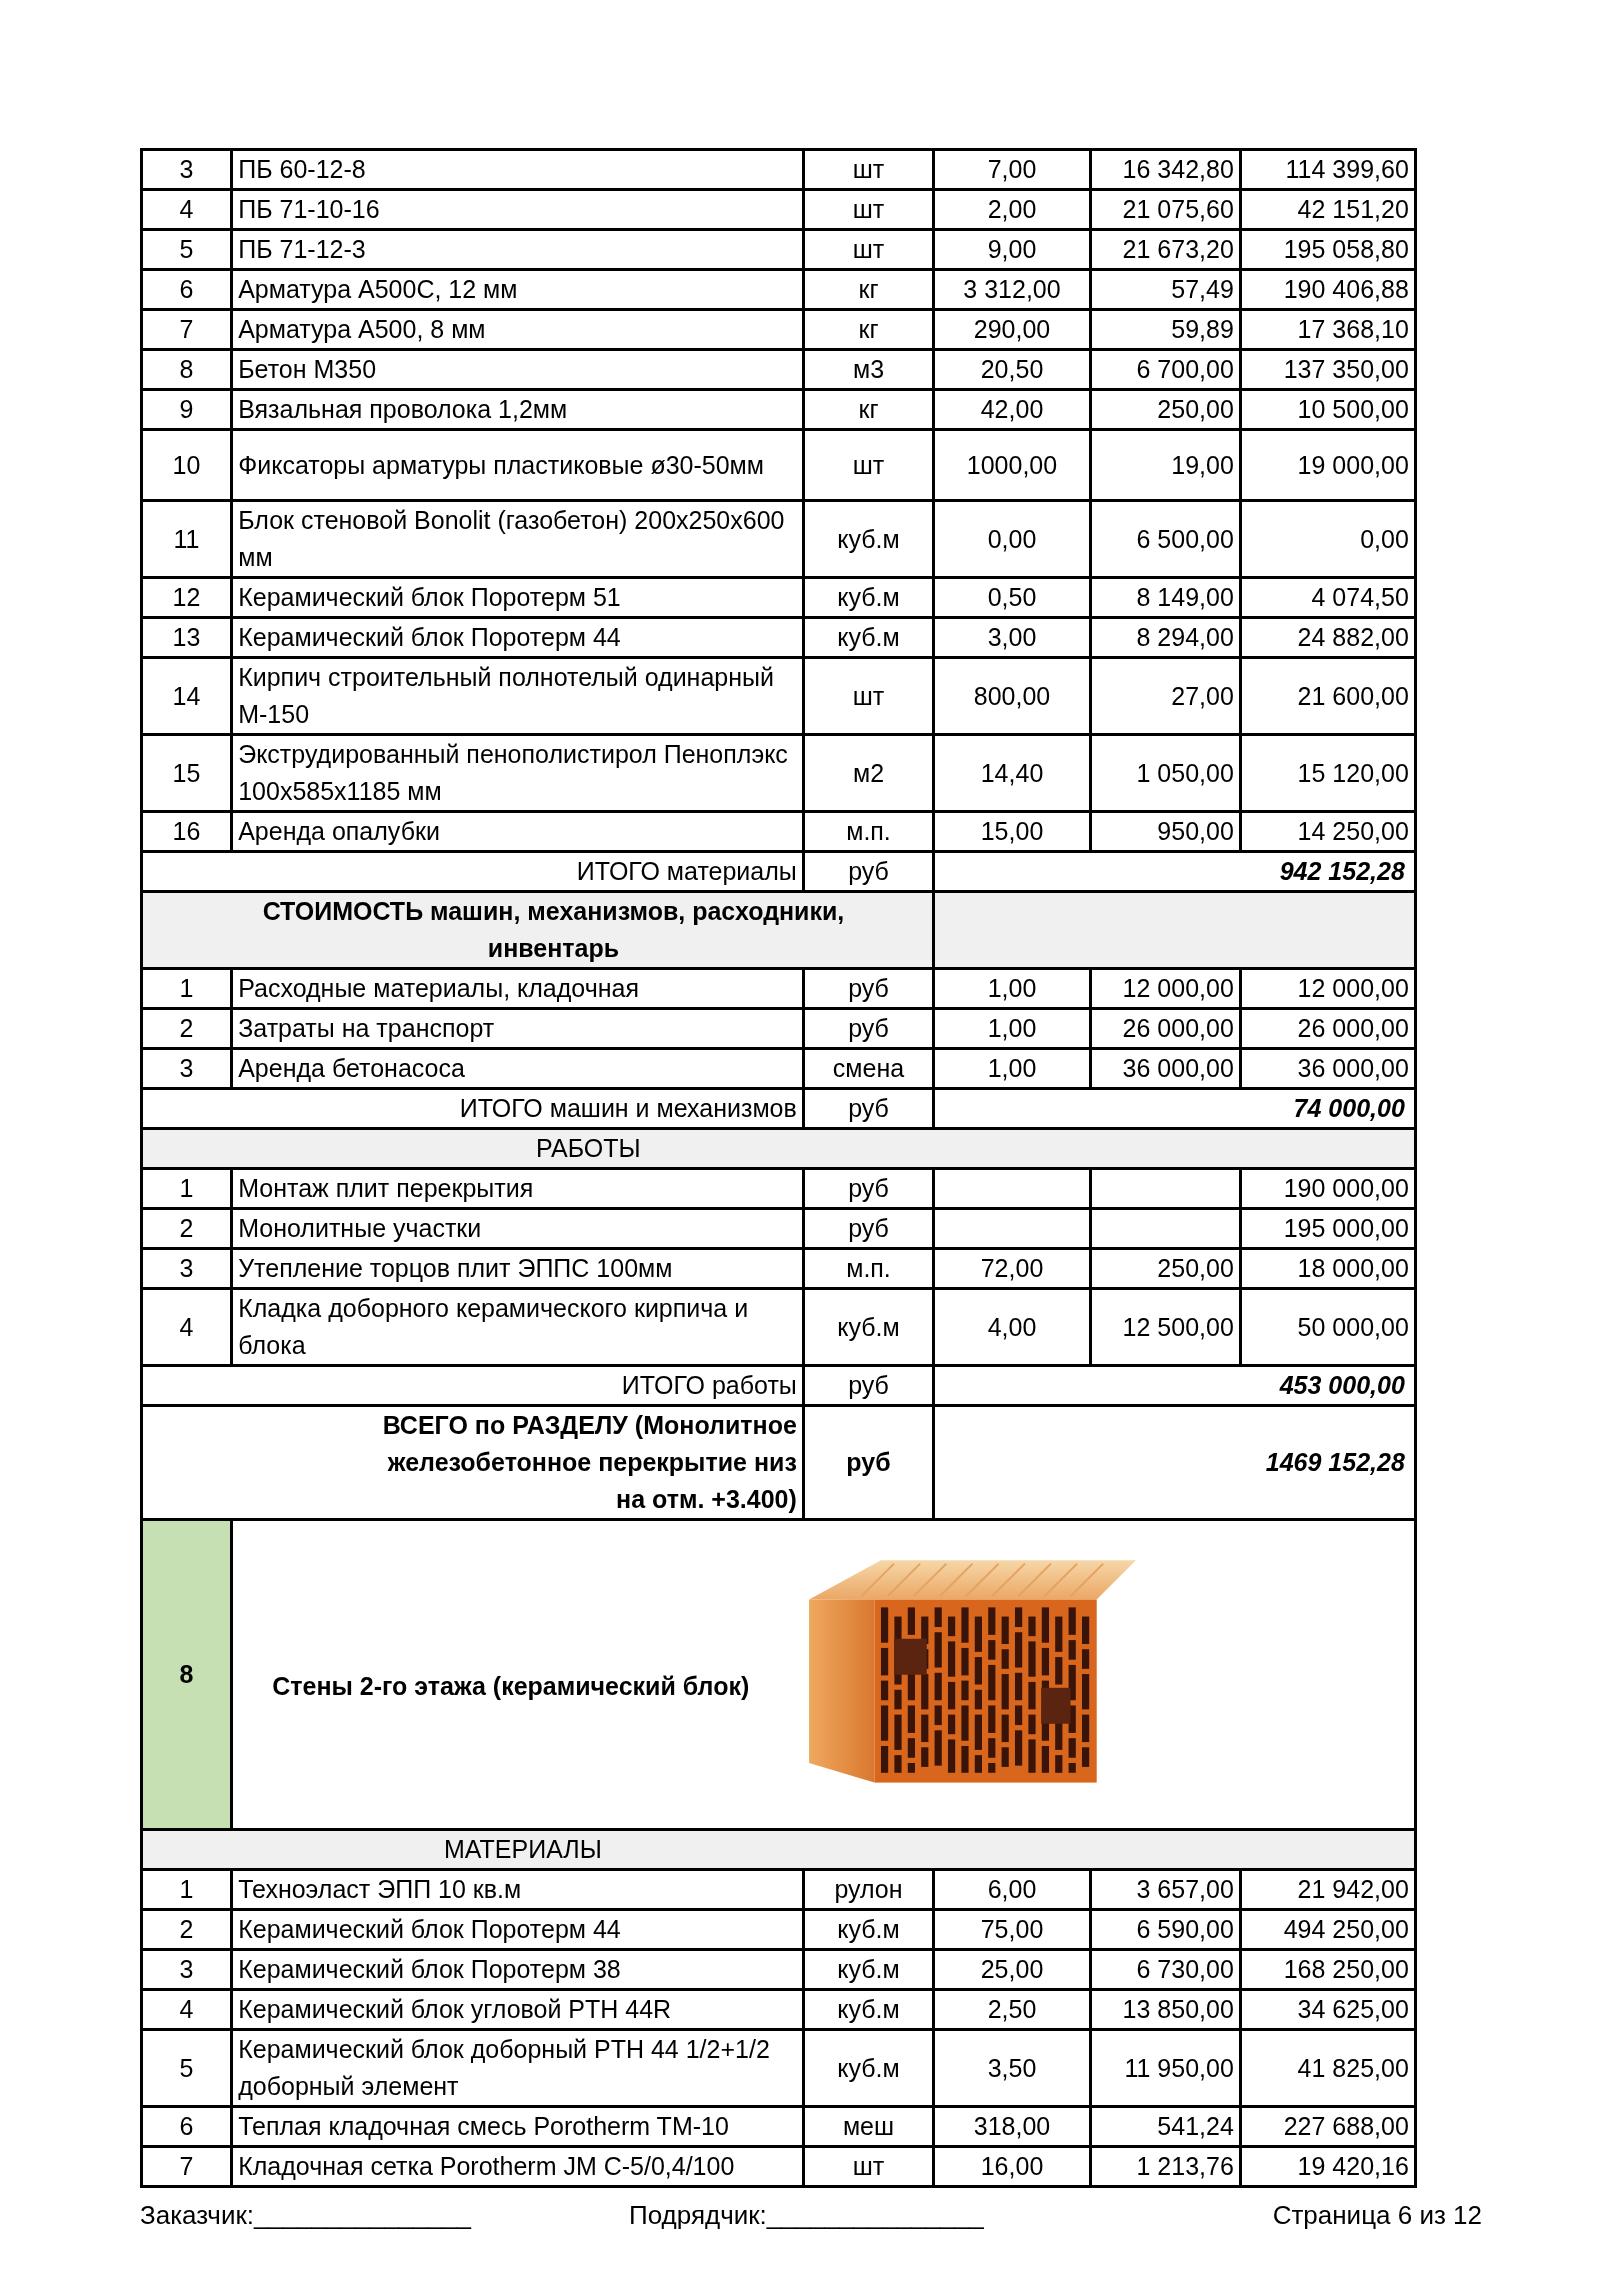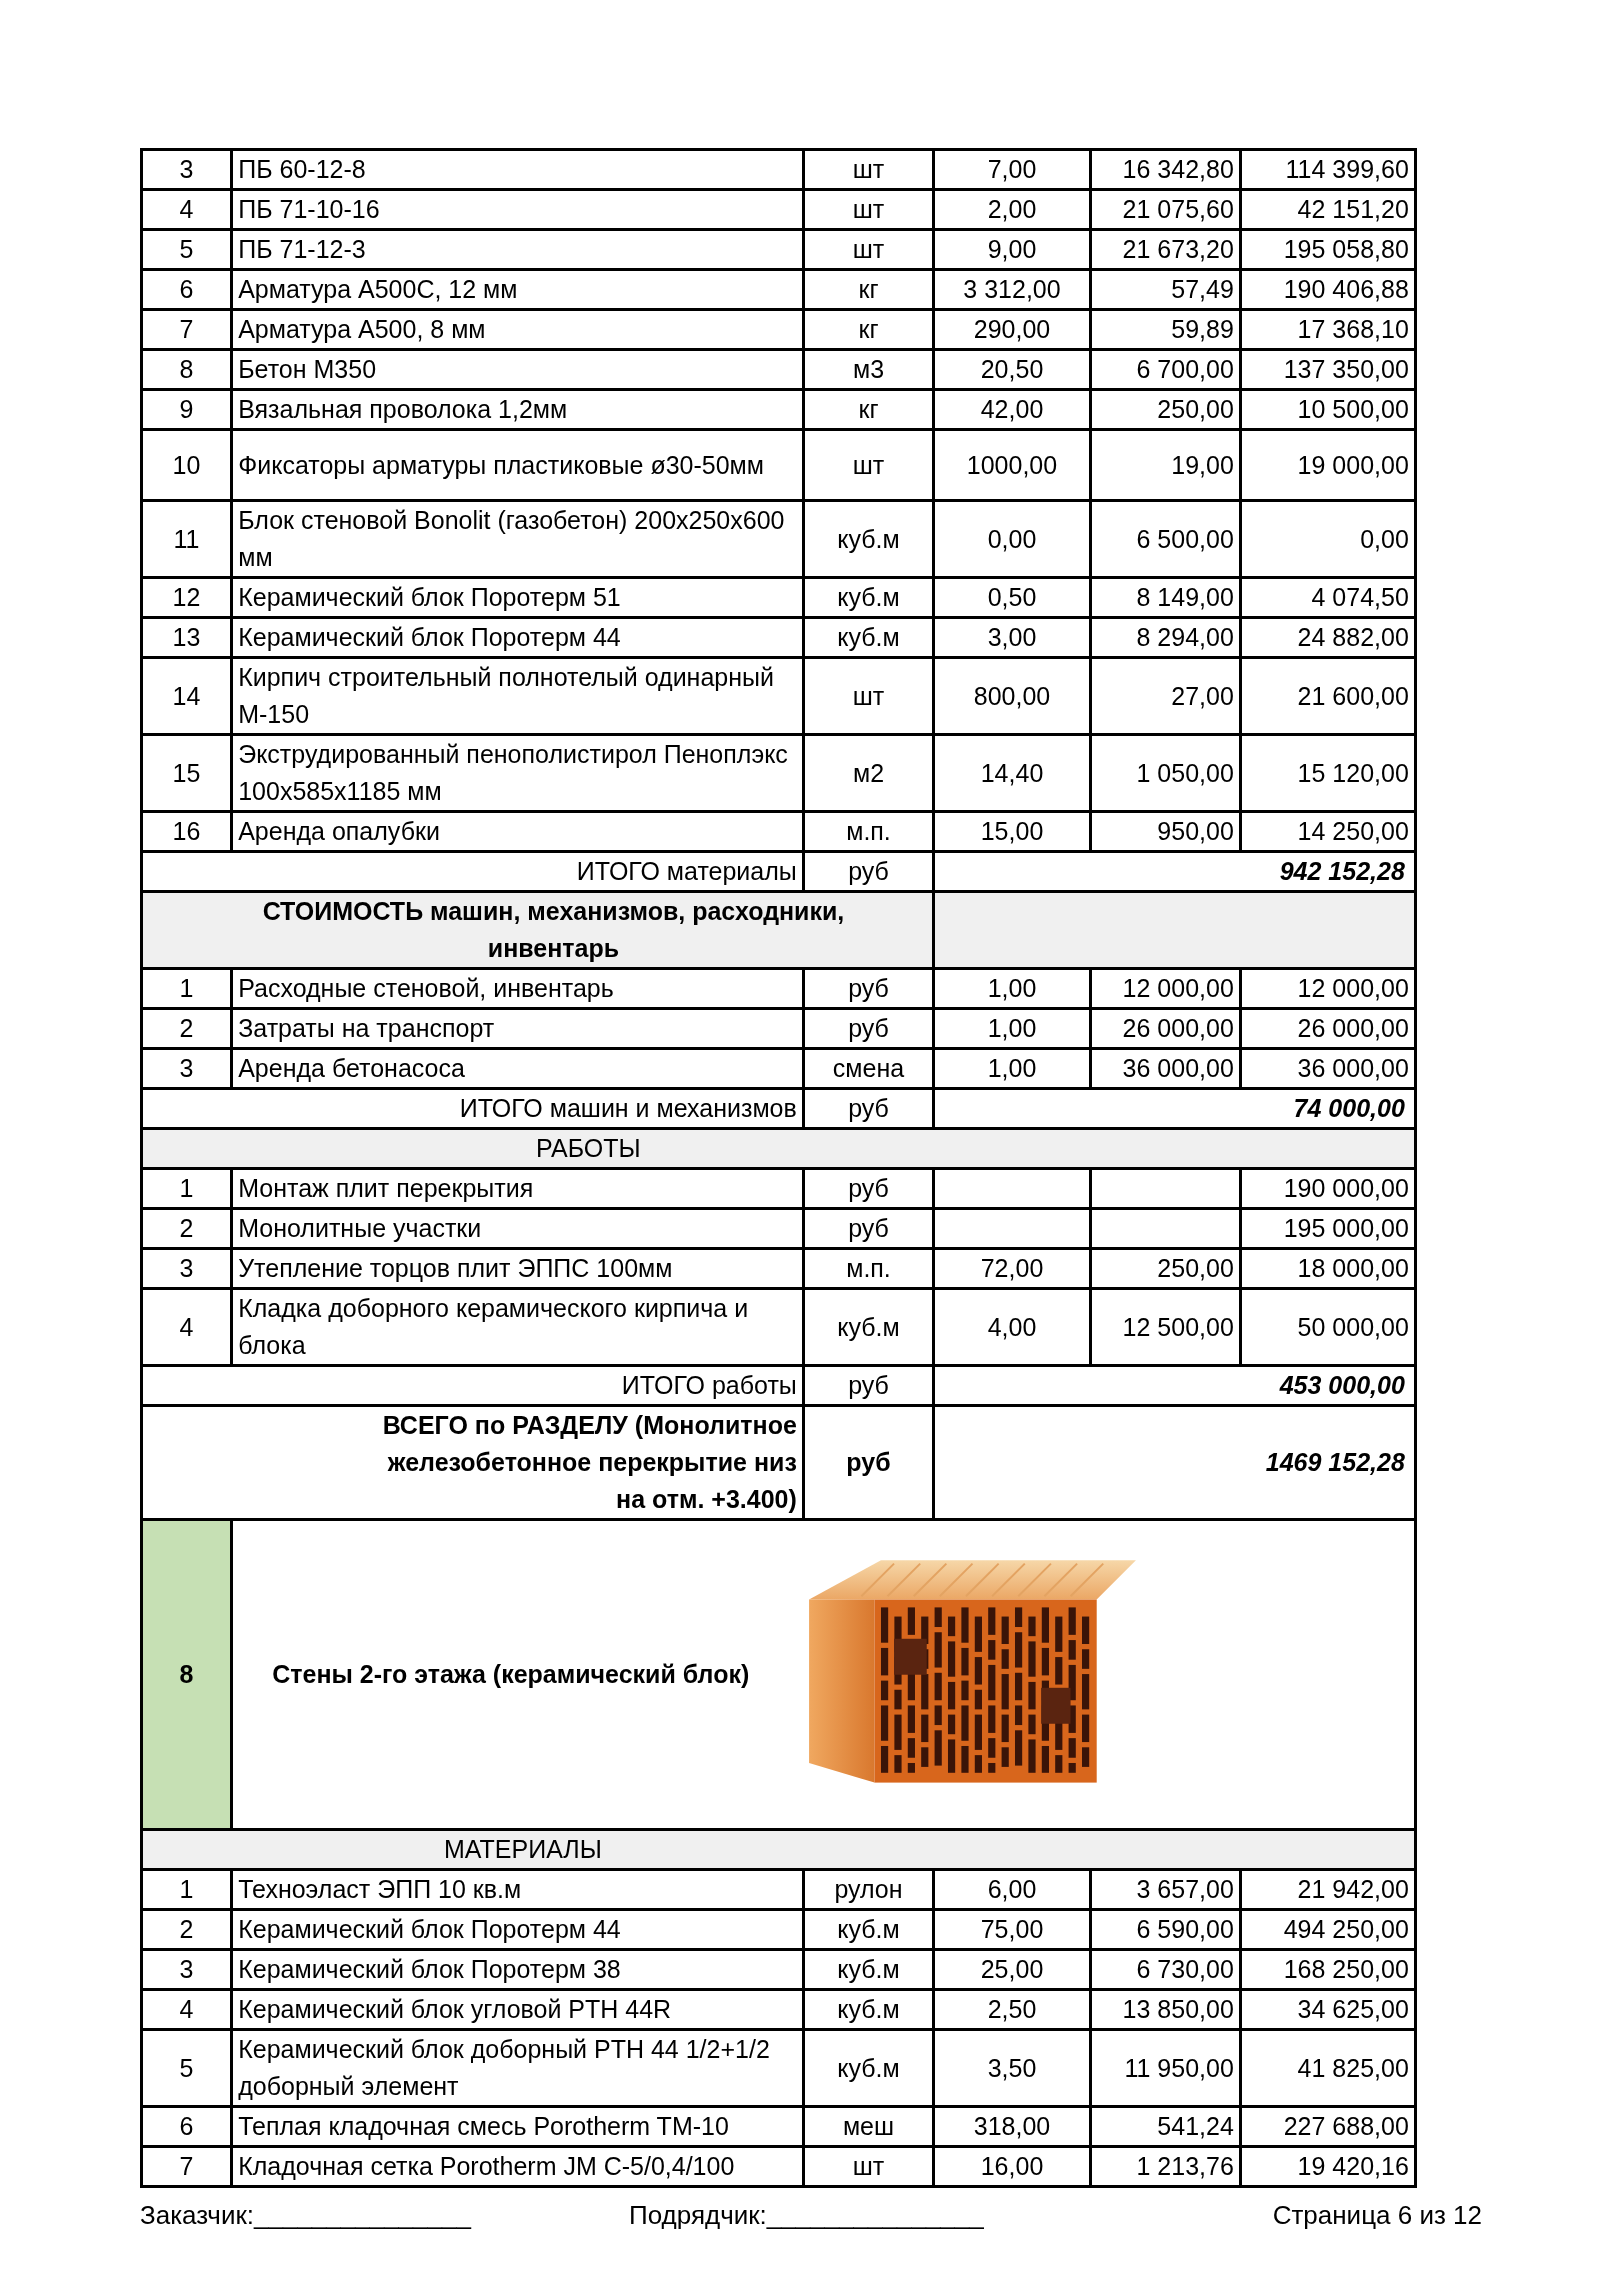--- a/index.html
+++ b/index.html
@@ -171,21 +171,21 @@
       <td colspan="3" class="total-val">942 152,28</td>
     </tr>
     <tr class="r2 sec">
       <td colspan="3" style="padding:0 60px 0 92px;font-weight:bold;">СТОИМОСТЬ машин, механизмов, расходники, инвентарь</td>
       <td colspan="3"></td>
     </tr>
   </tbody>
   <tbody id="tbody-machines">
         <tr class="r1">
           <td class="num">1</td>
-          <td class="name">Расходные стеновой, инвентарь</td>
+          <td class="name">Расходные материалы, кладочная</td>
           <td class="unit">руб</td>
           <td class="qty">1,00</td>
           <td class="price">12 000,00</td>
           <td class="sum">12 000,00</td>
         </tr>
         <tr class="r1">
           <td class="num">2</td>
           <td class="name">Затраты на транспорт</td>
           <td class="unit">руб</td>
           <td class="qty">1,00</td>
@@ -255,21 +255,21 @@
       <td colspan="2" class="label" style="padding-left:216px;">ВСЕГО по РАЗДЕЛУ (Монолитное железобетонное перекрытие низ на отм. +3.400)</td>
       <td class="unit">руб</td>
       <td colspan="3" class="total-val">1469 152,28</td>
     </tr>
   </tbody>
   <tbody>
     <tr class="head8">
       <td class="green">8</td>
       <td colspan="5" style="padding:0;">
         <div class="brick-wrap">
-          <div class="head8-title" style="position:absolute;left:19.6px;top:0;height:307px;line-height:307px;font-weight:bold;font-size:25px;">Стены 2-го этажа (керамический блок)</div>
+          <div class="head8-title" style="position:absolute;left:19.6px;top:12px;height:307px;line-height:307px;font-weight:bold;font-size:25px;">Стены 2-го этажа (керамический блок)</div>
           <svg width="353" height="262" viewBox="0 0 540 400">
             <defs>
               <linearGradient id="topg" x1="0" y1="0" x2="0" y2="1">
                 <stop offset="0" stop-color="#f6d7a8"></stop>
                     <stop offset="1" stop-color="#eba765"></stop>
               </linearGradient>
               <linearGradient id="sideg" x1="0" y1="0" x2="1" y2="0">
                 <stop offset="0" stop-color="#f0a860"></stop>
                     <stop offset="1" stop-color="#d9782e"></stop>
               </linearGradient>

